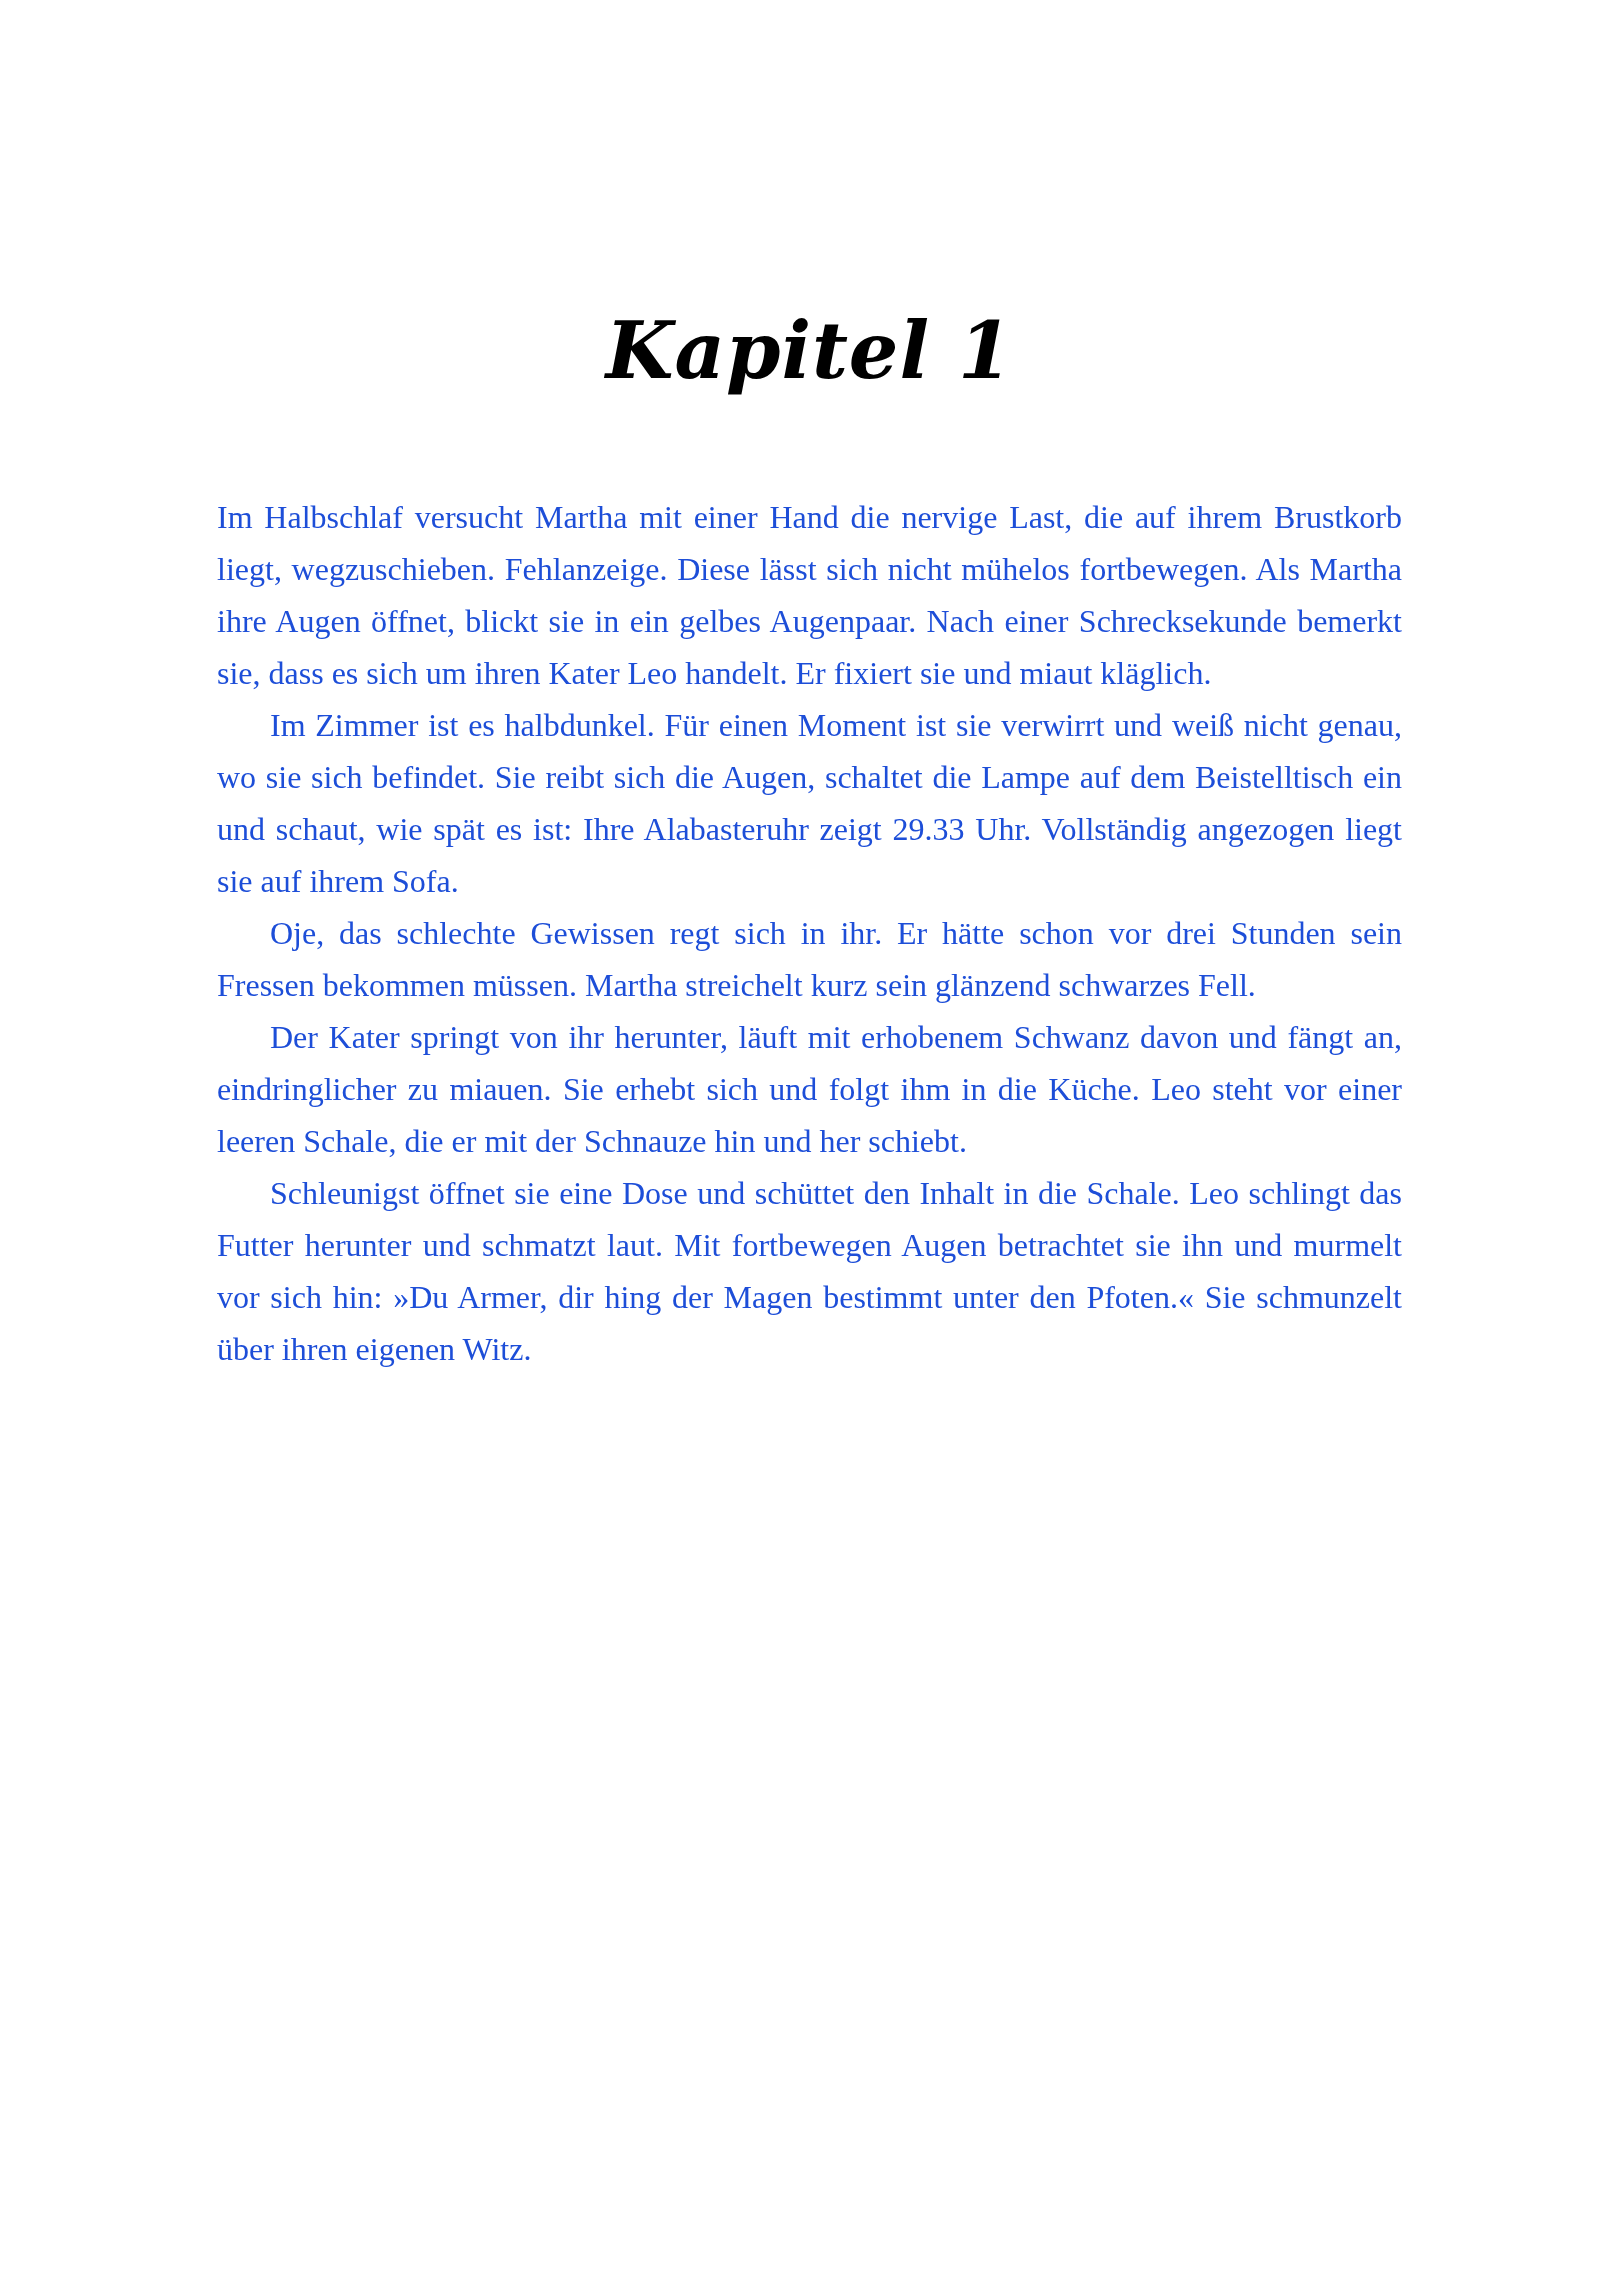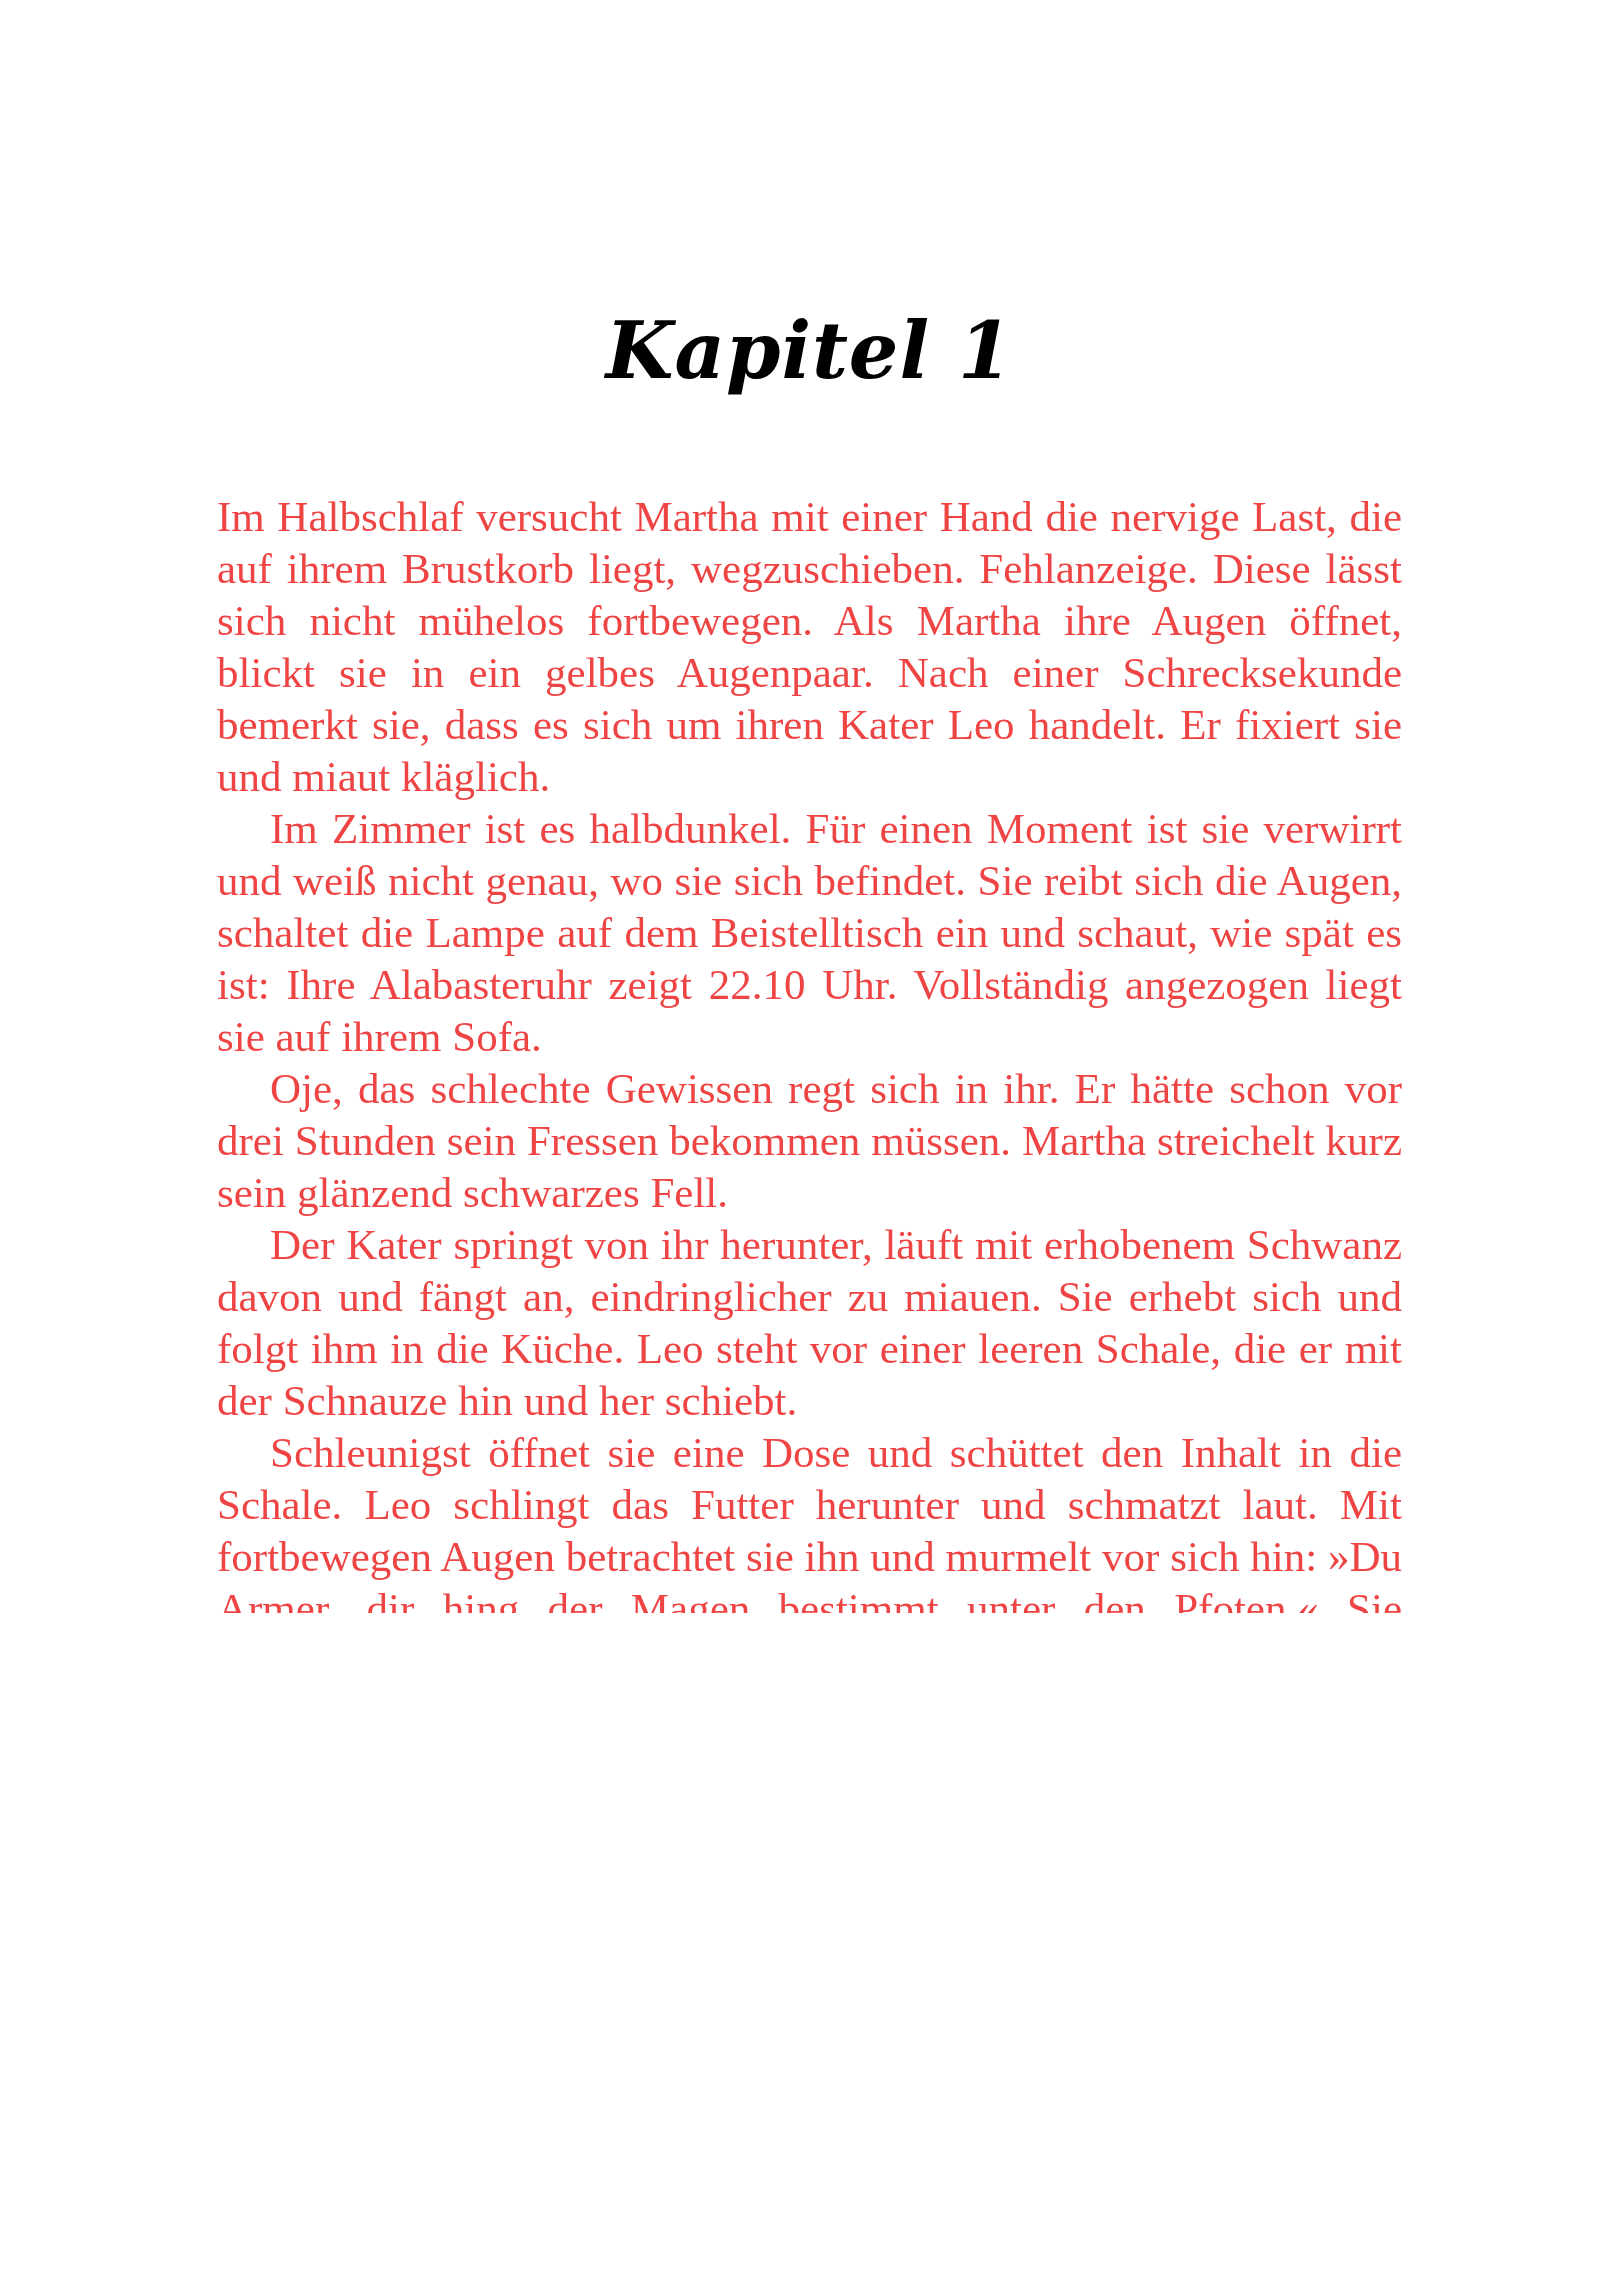--- a/index.html
+++ b/index.html
@@ -27,24 +27,24 @@
     font-family: "DejaVu Serif", serif;
     font-style: italic;
     font-weight: 700;
     font-size: 78px;
     letter-spacing: 0.9px;
     color: #000000;
   }
 
   .body-text {
     margin-top: 95px;
-    font-size: 43px;
+    font-size: 32px;
     line-height: 52px;
     text-align: justify;
-    color: #ef4444;
+    color: #1d4ed8;
   }
 
   .body-text p {
     margin: 0;
     padding: 0;
     hyphens: none;
   }
 
   .body-text p + p {
     text-indent: 53px;
@@ -63,21 +63,21 @@
 </style>
 </head>
 <body>
 
 <div class="book-page">
 
   <h1 class="chapter-title">Kapitel 1</h1>
 
   <div class="body-text">
     <p>Im Halbschlaf versucht Martha mit einer Hand die nervige Last, die auf ihrem Brustkorb liegt, wegzuschieben. Fehlanzeige. Diese lässt sich nicht mühelos fortbewegen. Als Martha ihre Augen öffnet, blickt sie in ein gelbes Augenpaar. Nach einer Schrecksekunde bemerkt sie, dass es sich um ihren Kater Leo handelt. Er fixiert sie und miaut kläglich.</p>
-    <p>Im Zimmer ist es halbdunkel. Für einen Moment ist sie verwirrt und weiß nicht genau, wo sie sich befindet. Sie reibt sich die Augen, schaltet die Lampe auf dem Beistelltisch ein und schaut, wie spät es ist: Ihre Alabasteruhr zeigt 22.10 Uhr. Vollständig angezogen liegt sie auf ihrem Sofa.</p>
+    <p>Im Zimmer ist es halbdunkel. Für einen Moment ist sie verwirrt und weiß nicht genau, wo sie sich befindet. Sie reibt sich die Augen, schaltet die Lampe auf dem Beistelltisch ein und schaut, wie spät es ist: Ihre Alabasteruhr zeigt 29.33 Uhr. Vollständig angezogen liegt sie auf ihrem Sofa.</p>
     <p>Oje, das schlechte Gewissen regt sich in ihr. Er hätte schon vor drei Stunden sein Fressen bekommen müssen. Martha streichelt kurz sein glänzend schwarzes Fell.</p>
     <p>Der Kater springt von ihr herunter, läuft mit erhobenem Schwanz davon und fängt an, eindringlicher zu miauen. Sie erhebt sich und folgt ihm in die Küche. Leo steht vor einer leeren Schale, die er mit der Schnauze hin und her schiebt.</p>
     <p>Schleunigst öffnet sie eine Dose und schüttet den Inhalt in die Schale. Leo schlingt das Futter herunter und schmatzt laut. Mit fortbewegen Augen betrachtet sie ihn und murmelt vor sich hin: »Du Armer, dir hing der Magen bestimmt unter den Pfoten.« Sie schmunzelt über ihren eigenen Witz.</p>
   </div>
 
   <div class="page-number">13</div>
 
 </div>
 
 

